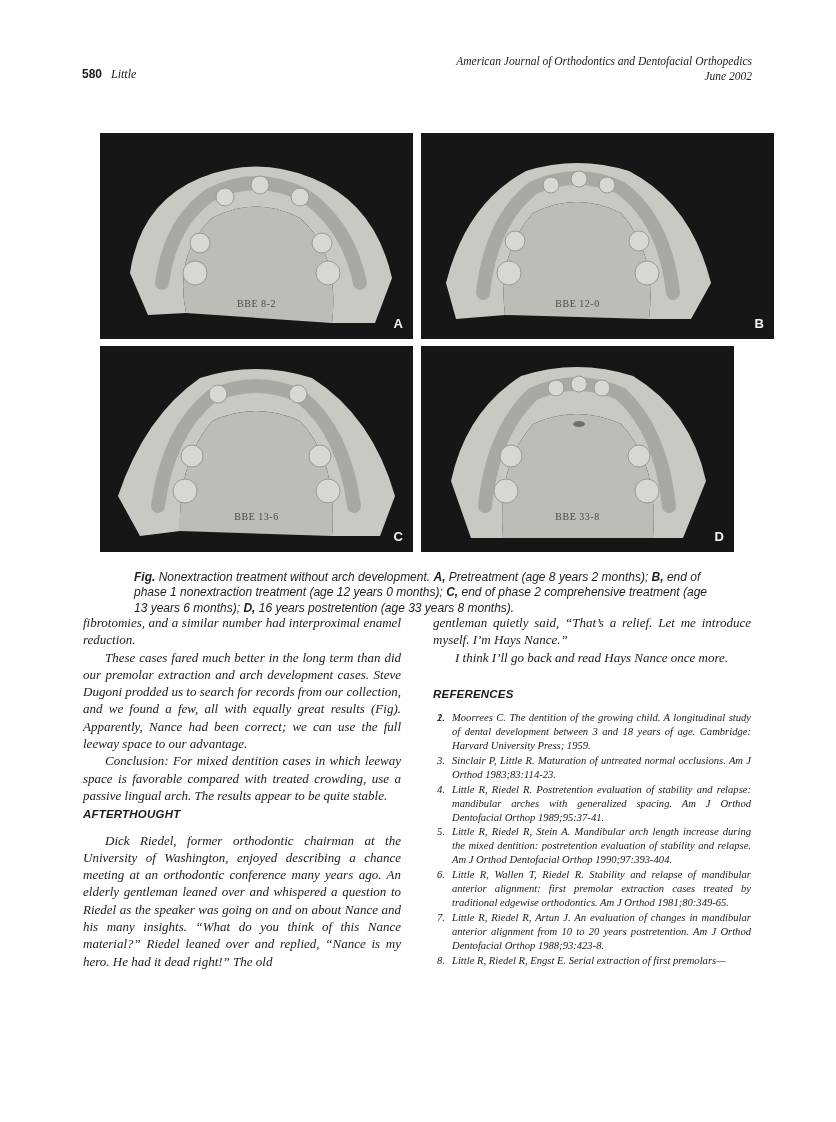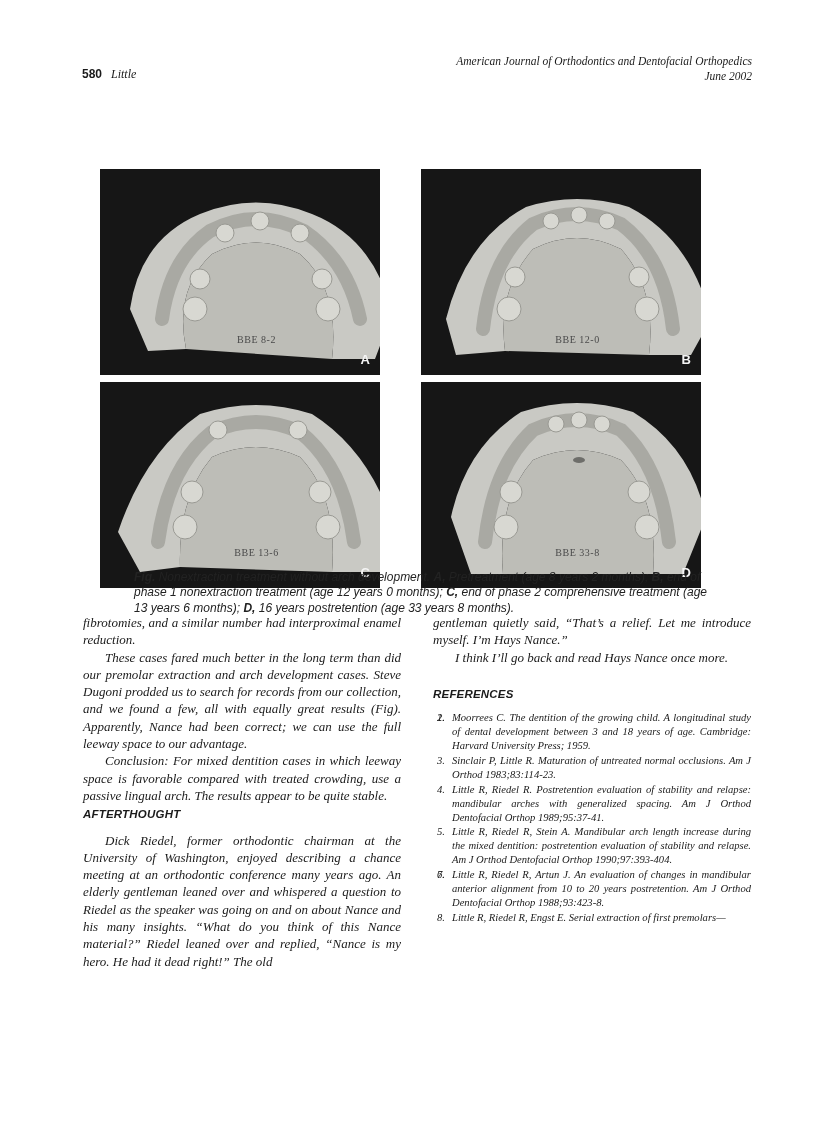--- a/index.html
+++ b/index.html
@@ -6,23 +6,23 @@
   body { width: 836px; height: 1122px; position: relative; overflow: hidden; color: #1a1a1a; }
 
   
   .hdr-left { position: absolute; left: 82px; top: 67px; font-size: 12px; }
   .hdr-left .pg { font-family: "Liberation Sans", sans-serif; font-weight: bold; margin-right: 6px; }
   .hdr-left .auth { font-family: "Liberation Serif", serif; font-style: italic; }
   .hdr-right { position: absolute; right: 84px; top: 54px; text-align: right; font-family: "Liberation Serif", serif; font-style: italic; font-size: 11.5px; line-height: 15px; }
 
   
   .fig { position: absolute; left: 100px; top: 133px; width: 634px; height: 419px; }
-  .panel { position: absolute; width: 280px; height: 206px; background: #161616; overflow: hidden; margin-top: 36px; }
+  .panel { position: absolute; width: 313px; height: 206px; background: #161616; overflow: hidden; }
   .p-a { left: 0; top: 0; }
-  .p-b { left: 321px; top: 0; }
+  .p-b { left: 321px; top: 0; padding-left: 40px; }
   .p-c { left: 0; top: 213px; }
   .p-d { left: 321px; top: 213px; }
   .panel svg { position: absolute; left: 0; top: 0; width: 313px; height: 206px; }
   .panel-letter { position: absolute; right: 10px; bottom: 8px; color: #f4f4f4; font-family: "Liberation Sans", sans-serif; font-weight: bold; font-size: 13px; }
   .cast-label { position: absolute; bottom: 30px; left: 0; width: 313px; text-align: center; font-family: "Liberation Serif", serif; font-size: 10px; color: #4a4a4a; letter-spacing: 0.5px; }
 
   
   .caption { position: absolute; left: 134px; top: 570px; width: 578px; font-family: "Liberation Sans", sans-serif; font-size: 12px; line-height: 15.3px; color: #222; font-style: italic; }
   .caption b { font-weight: bold; }
 
@@ -136,17 +136,17 @@
 <div class="col col-right">
   <p>gentleman quietly said, “That’s a relief. Let me introduce myself. I’m Hays Nance.”</p>
   <p class="indent">I think I’ll go back and read Hays Nance once more.</p>
   <div class="section-head" style="margin-top:20px;">REFERENCES</div>
   <ol class="refs">
     <li><span class="num">1.</span></li>
     <li><span class="num">2.</span><span>Moorrees C. The dentition of the growing child. A longitudinal study of dental development between 3 and 18 years of age. Cambridge: Harvard University Press; 1959.</span></li>
     <li><span class="num">3.</span><span>Sinclair P, Little R. Maturation of untreated normal occlusions. Am J Orthod 1983;83:114-23.</span></li>
     <li><span class="num">4.</span><span>Little R, Riedel R. Postretention evaluation of stability and relapse: mandibular arches with generalized spacing. Am J Orthod Dentofacial Orthop 1989;95:37-41.</span></li>
     <li><span class="num">5.</span><span>Little R, Riedel R, Stein A. Mandibular arch length increase during the mixed dentition: postretention evaluation of stability and relapse. Am J Orthod Dentofacial Orthop 1990;97:393-404.</span></li>
-    <li><span class="num">6.</span></li>
+    <li><span class="num">6.</span><span>Little R, Wallen T, Riedel R. Stability and relapse of mandibular anterior alignment: first premolar extraction cases treated by traditional edgewise orthodontics. Am J Orthod 1981;80:349-65.</span></li>
     <li><span class="num">7.</span><span>Little R, Riedel R, Artun J. An evaluation of changes in mandibular anterior alignment from 10 to 20 years postretention. Am J Orthod Dentofacial Orthop 1988;93:423-8.</span></li>
     <li><span class="num">8.</span><span>Little R, Riedel R, Engst E. Serial extraction of first premolars—</span></li>
   </ol>
 </div>
 
 </body></html>

